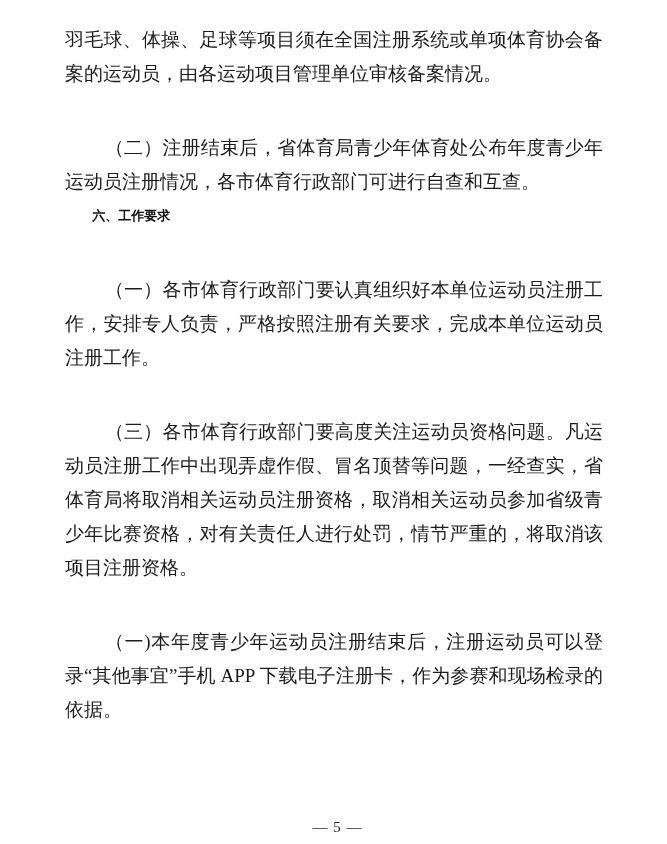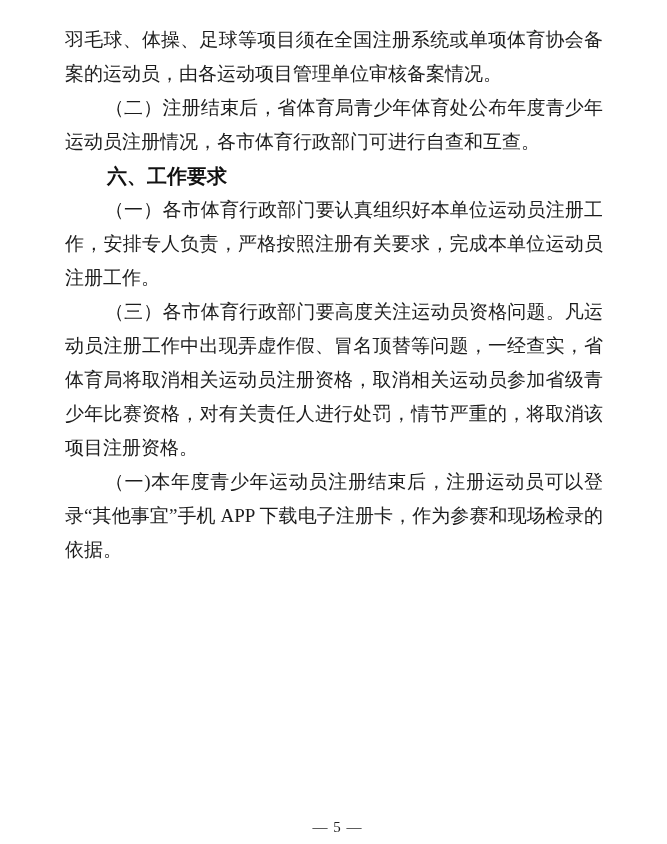--- a/index.html
+++ b/index.html
@@ -31,29 +31,30 @@
     color: #1c1c1c;
     font-weight: normal;
   }
   .doc-content p {
     text-align: justify;
     text-justify: inter-character;
     word-break: break-all;
   }
   .doc-content p.body {
     text-indent: 2.1em;
+    margin-top: 40px;
   }
   .doc-content p.body-continued {
     text-indent: 0;
   }
   .doc-content h2.heading {
     font-family: "Liberation Sans", "DejaVu Sans", sans-serif;
     font-weight: 700;
     color: #111111;
-    font-size: 20px;
+    font-size: 13px;
     padding-left: 2.1em;
   }
   .page-footer {
     position: absolute;
     left: 0;
     right: 0;
     bottom: 8px;
     text-align: center;
   }
   .page-footer .page-number {

